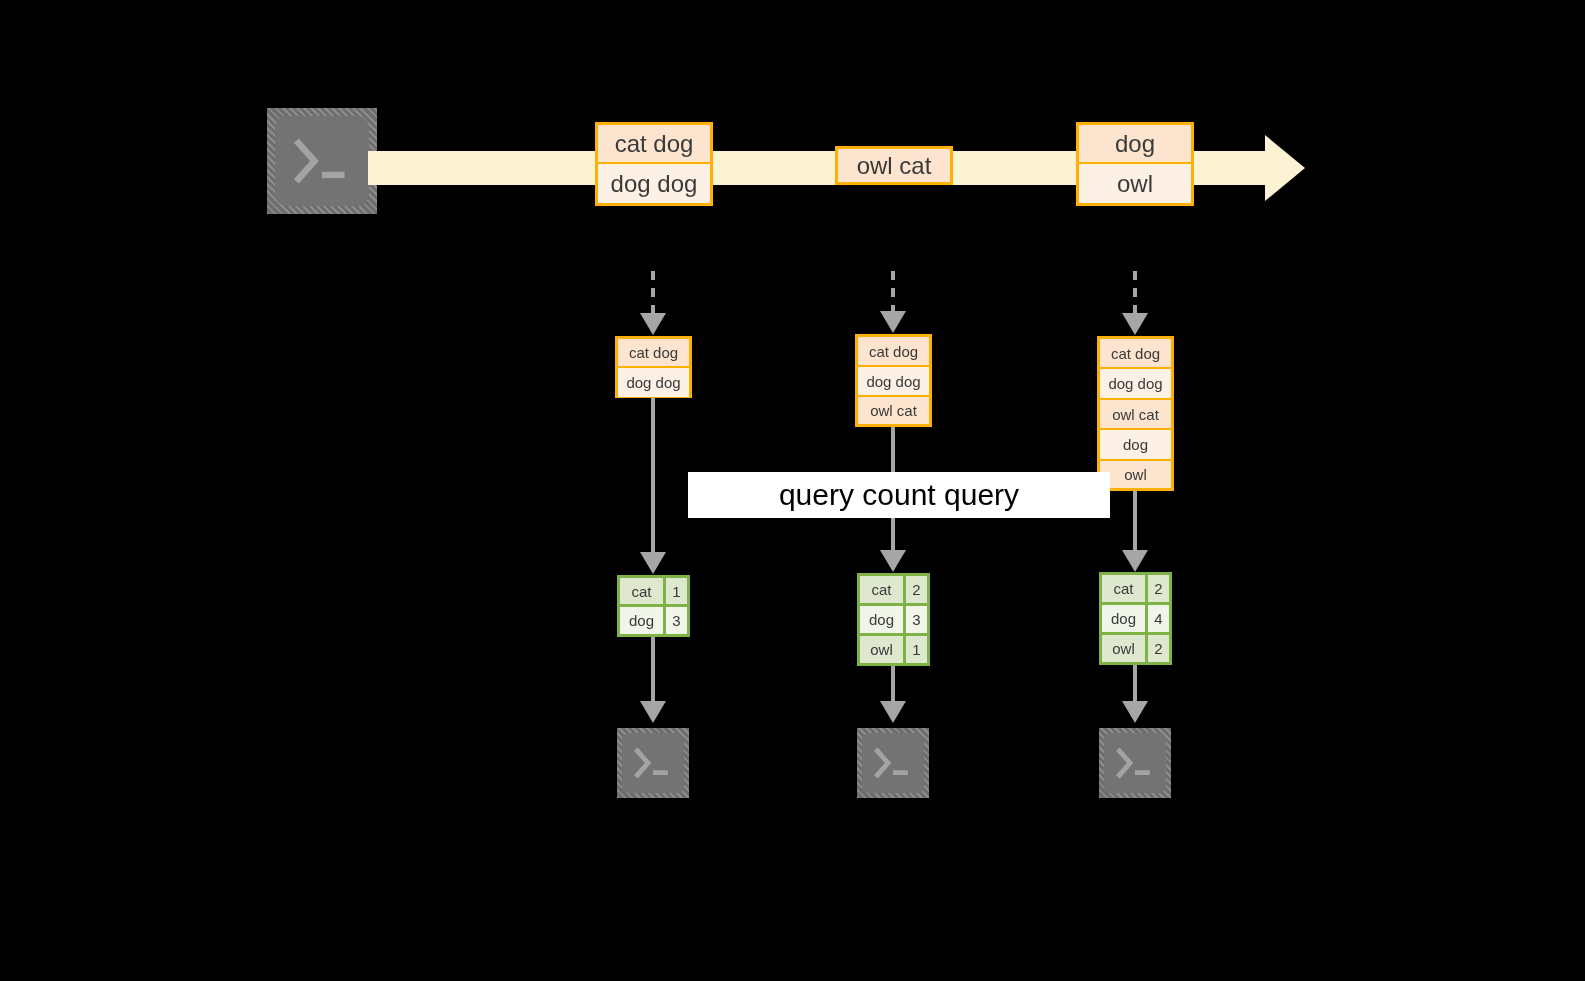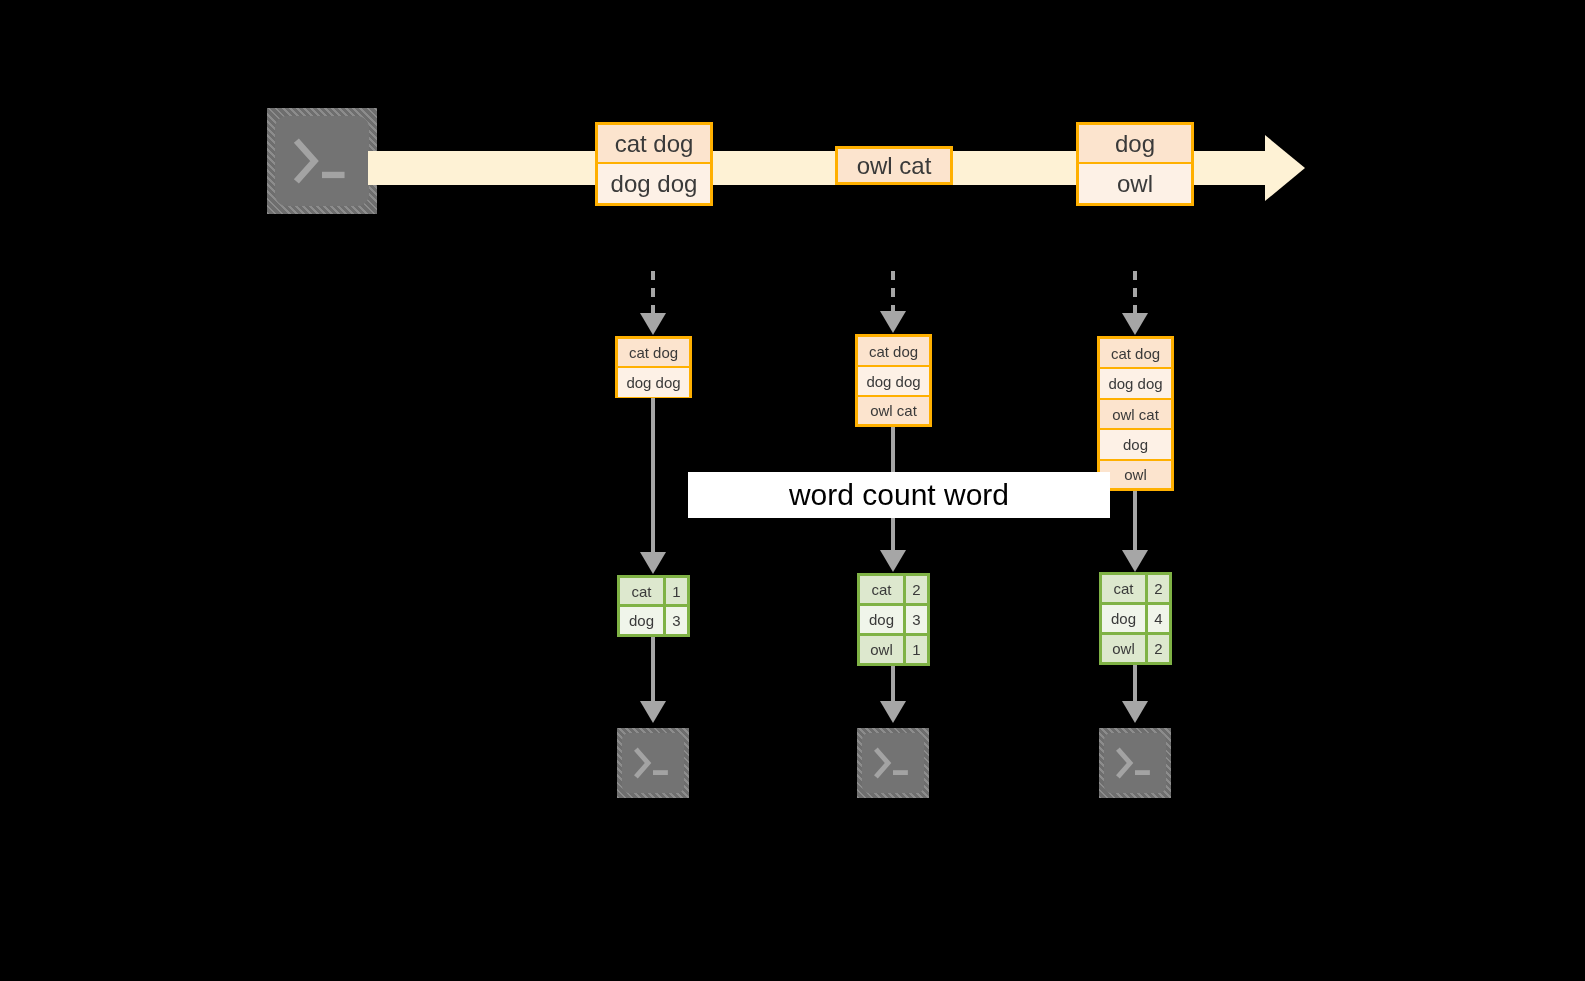--- a/index.html
+++ b/index.html
@@ -273,16 +273,16 @@
   <div class="term small" style="left:1099px; top:712px; width:72px; height:70px;">
     <div class="inner">
       <svg viewBox="0 0 100 100" preserveAspectRatio="none">
         <path d="M25 30 L42 50 L25 70" fill="none" stroke="#a3a3a3" stroke-width="8" stroke-linecap="square"></path>
         <rect x="50" y="62" width="24" height="8" fill="#a3a3a3"></rect>
       </svg>
     </div>
   </div>
 
   <div class="banner" style="left:688px; top:456px; width:422px; height:46px; font-size:30px;">
-    <span>word count word</span>
+    <span>query count query</span>
   </div>
 
 </div>
 
 </body></html>

